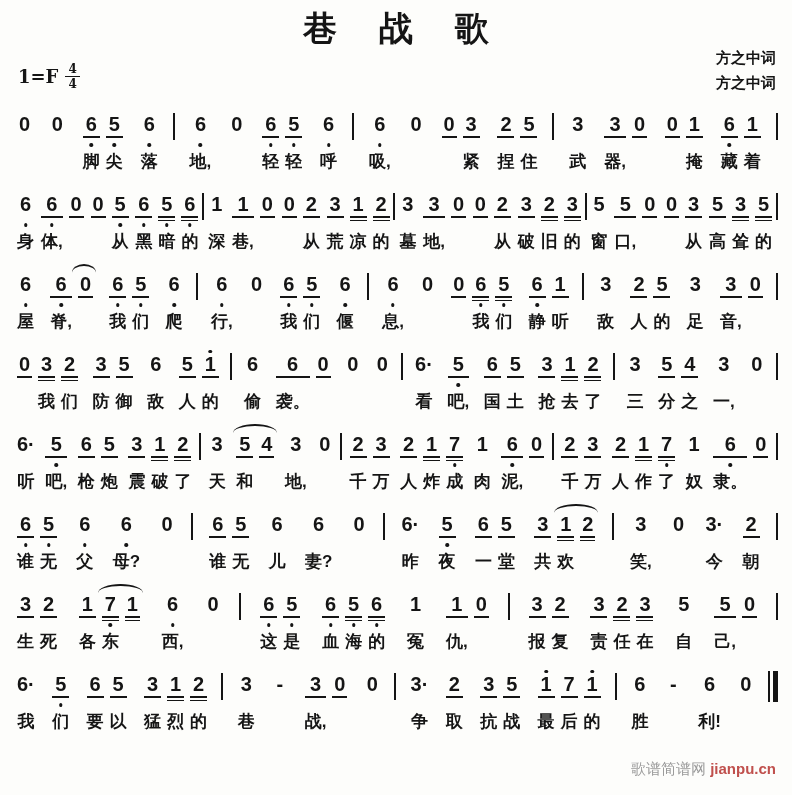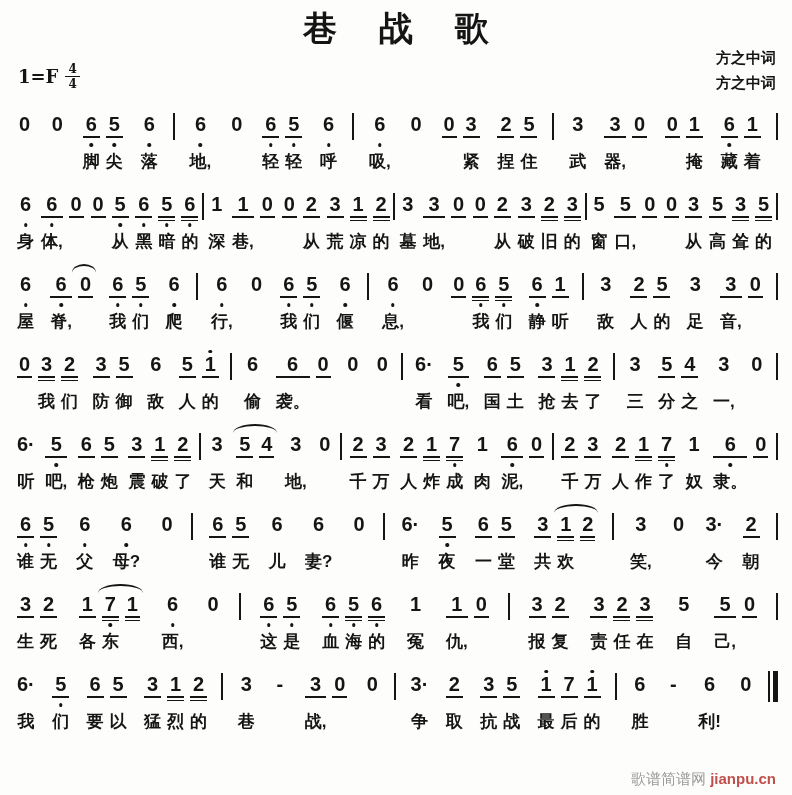--- a/index.html
+++ b/index.html
@@ -35,21 +35,21 @@
   .ln{display:block;height:1.8px;background:#151515;margin-top:1.4px;width:100%;}
   .lyr{font-size:17px;height:24px;line-height:24px;white-space:nowrap;
        font-weight:600;margin-top:2px;}
   .bar{width:2px;height:27px;background:#151515;margin-top:6px;flex:none;}
   .bar-final{display:inline-flex;gap:3px;height:31px;margin-top:4px;flex:none;}
   .bf-thin{width:2px;background:#151515;display:inline-block;}
   .bf-thick{width:5px;background:#151515;display:inline-block;}
   .arc{position:absolute;top:-3px;height:9px;box-sizing:border-box;
        border-top:2px solid #151515;border-radius:50% 50% 0 0/100% 100% 0 0;}
   
-  .footer{position:absolute;right:16px;bottom:6px;font-size:15px;}
+  .footer{position:absolute;right:16px;bottom:16px;font-size:15px;}
   .site{color:#9a9a9a;}
   .url{font-weight:600;}
 </style>
 </head>
 <body>
 
 <div class="page">
   <div class="header">
     <div class="title">巷战歌</div>
     <div class="keysig">

